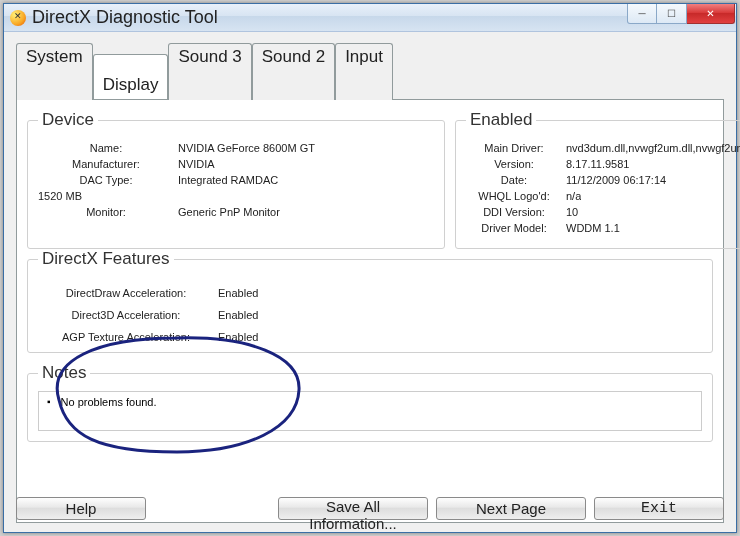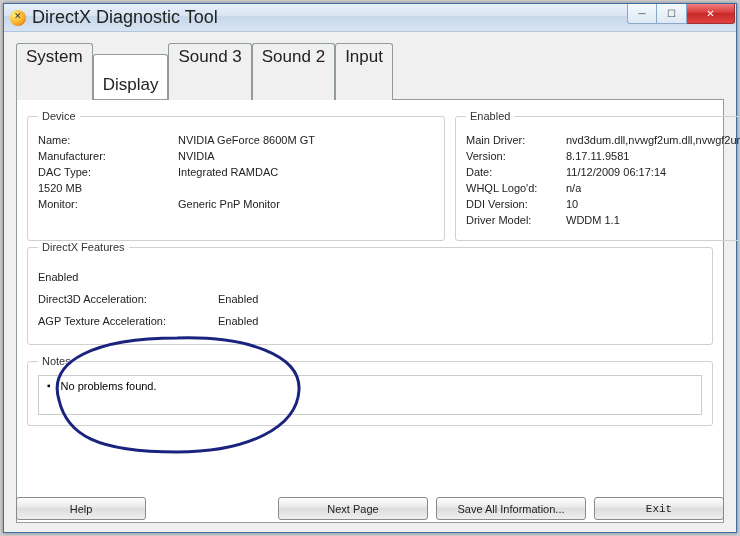--- a/index.html
+++ b/index.html
@@ -105,26 +105,26 @@
     height: 424px;
     padding: 10px;
     position: relative;
   }
   fieldset {
     border: 1px solid #d0d0d0;
     border-radius: 3px;
     padding: 8px 10px 10px 10px;
     margin: 0;
   }
-  legend { font-size: 11px; padding: 0 4px; color: #333; }
+  legend { font-size: 17px; padding: 0 4px; color: #333; }
   .row-top { display: flex; gap: 10px; }
   .fs-device { flex: 0 0 418px; }
   .fs-drivers { flex: 1; }
   .kv { display: flex; margin: 4px 0; }
-  .kv .k { width: 140px; text-align: left; padding-right: 4px; color: #222; }
+  .kv .k { width: 140px; text-align: center; padding-right: 4px; color: #222; }
   .kv .v { color: #222; white-space: nowrap; overflow: hidden; }
   .fs-drivers .kv .k { width: 100px; }
   .fs-features { margin-top: 0; height: 104px; }
   .fs-features .kv .k { width: 180px; }
   .fs-features .kv { margin: 10px 0; }
   .fs-notes { margin-top: 10px; }
   .notes-box {
     border: 1px solid #ccc;
     background: #fff;
     height: 40px;
@@ -139,21 +139,21 @@
     bottom: 12px; left: 12px; right: 12px;
     display: flex;
     gap: 8px;
   }
   .btn {
     height: 23px;
     padding: 0 14px;
     border: 1px solid #8a8a8a;
     border-radius: 3px;
     background: linear-gradient(#fefefe, #e8e8e8 45%, #dcdcdc 46%, #eeeeee);
-    font-size: 11px;
+    font-size: 15px;
     font-family: inherit;
     color: #222;
     cursor: pointer;
   }
   .footer .spacer { flex: 1; }
   .btn.help { width: 130px; }
   .btn.next { width: 150px; }
   .btn.save { width: 150px; }
   .btn.exit { width: 130px; font-family: Liberation Mono, monospace; }
   .annotation {
@@ -236,20 +236,21 @@
           <div class="kv">
               <div class="k">Driver Model:</div>
               <div class="v">WDDM 1.1</div>
             </div>
         </fieldset>
       </div>
 
       <fieldset class="fs-features">
         <legend>DirectX Features</legend>
         <div class="kv">
+            <div class="k">DirectDraw Acceleration:</div>
             <div class="v">Enabled</div>
           </div>
         <div class="kv">
             <div class="k">Direct3D Acceleration:</div>
             <div class="v">Enabled</div>
           </div>
         <div class="kv">
             <div class="k">AGP Texture Acceleration:</div>
             <div class="v">Enabled</div>
           </div>
@@ -264,18 +265,18 @@
       </fieldset>
 
       <svg class="annotation" viewBox="0 0 280 130">
         <path d="M 140 8 C 60 8, 10 30, 22 70 C 30 105, 60 122, 140 122 C 210 122, 260 98, 262 60 C 264 25, 210 6, 140 8 Z" fill="none" stroke="#1a237e" stroke-width="3" stroke-linecap="round"></path>
       </svg>
     </div>
 
     <div class="footer">
       <button class="btn help">Help</button>
       <div class="spacer"></div>
+      <button class="btn save">Save All Information...</button>
       <button class="btn next">Next Page</button>
-      <button class="btn save">Save All Information...</button>
       <button class="btn exit">Exit</button>
     </div>
   </div>
 </div>
 
 </body></html>

